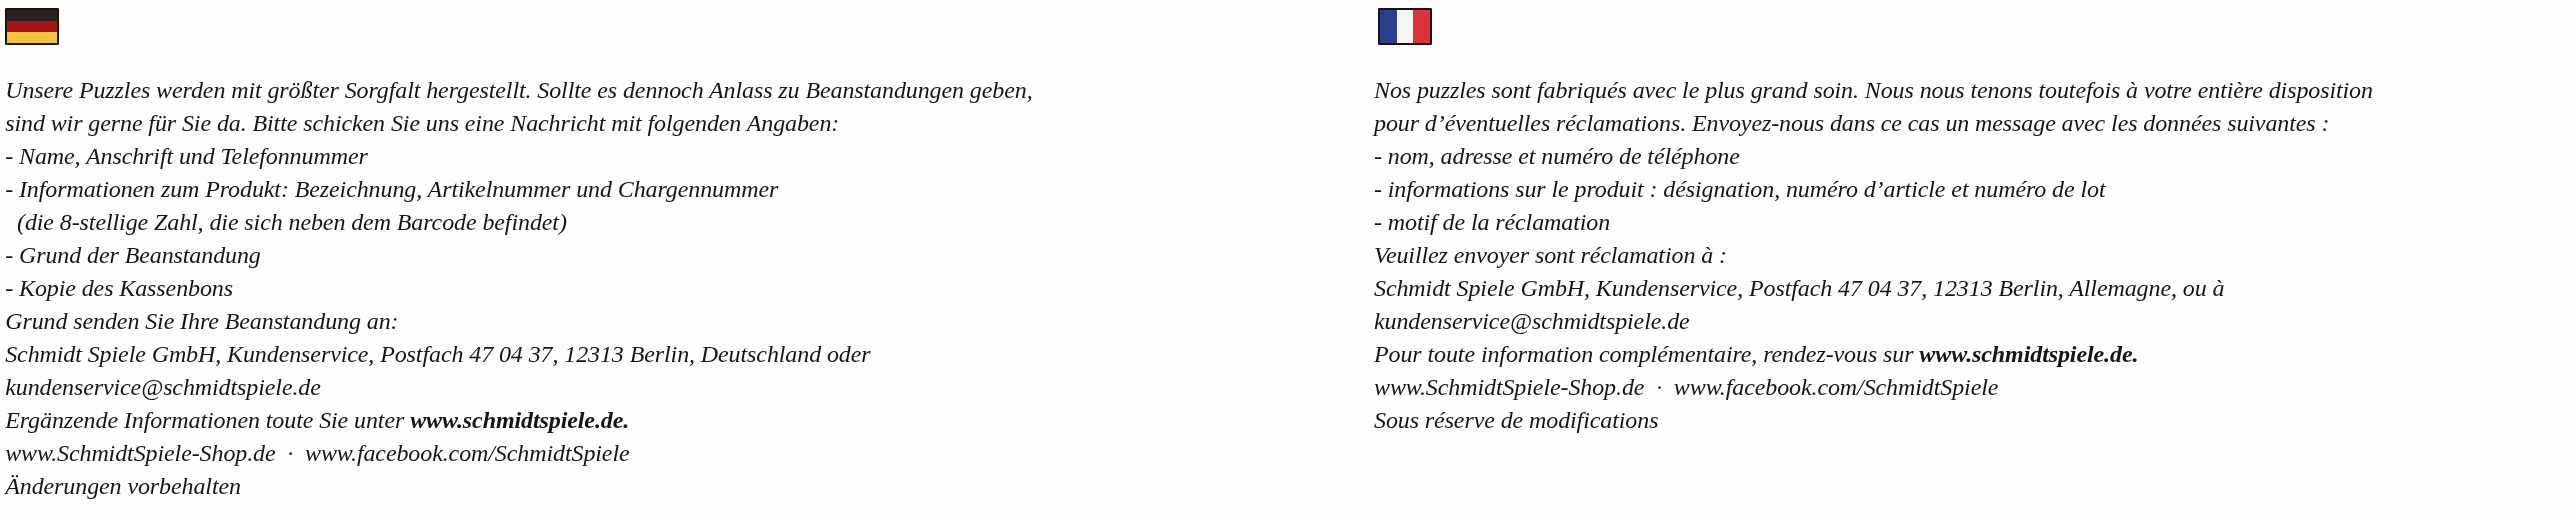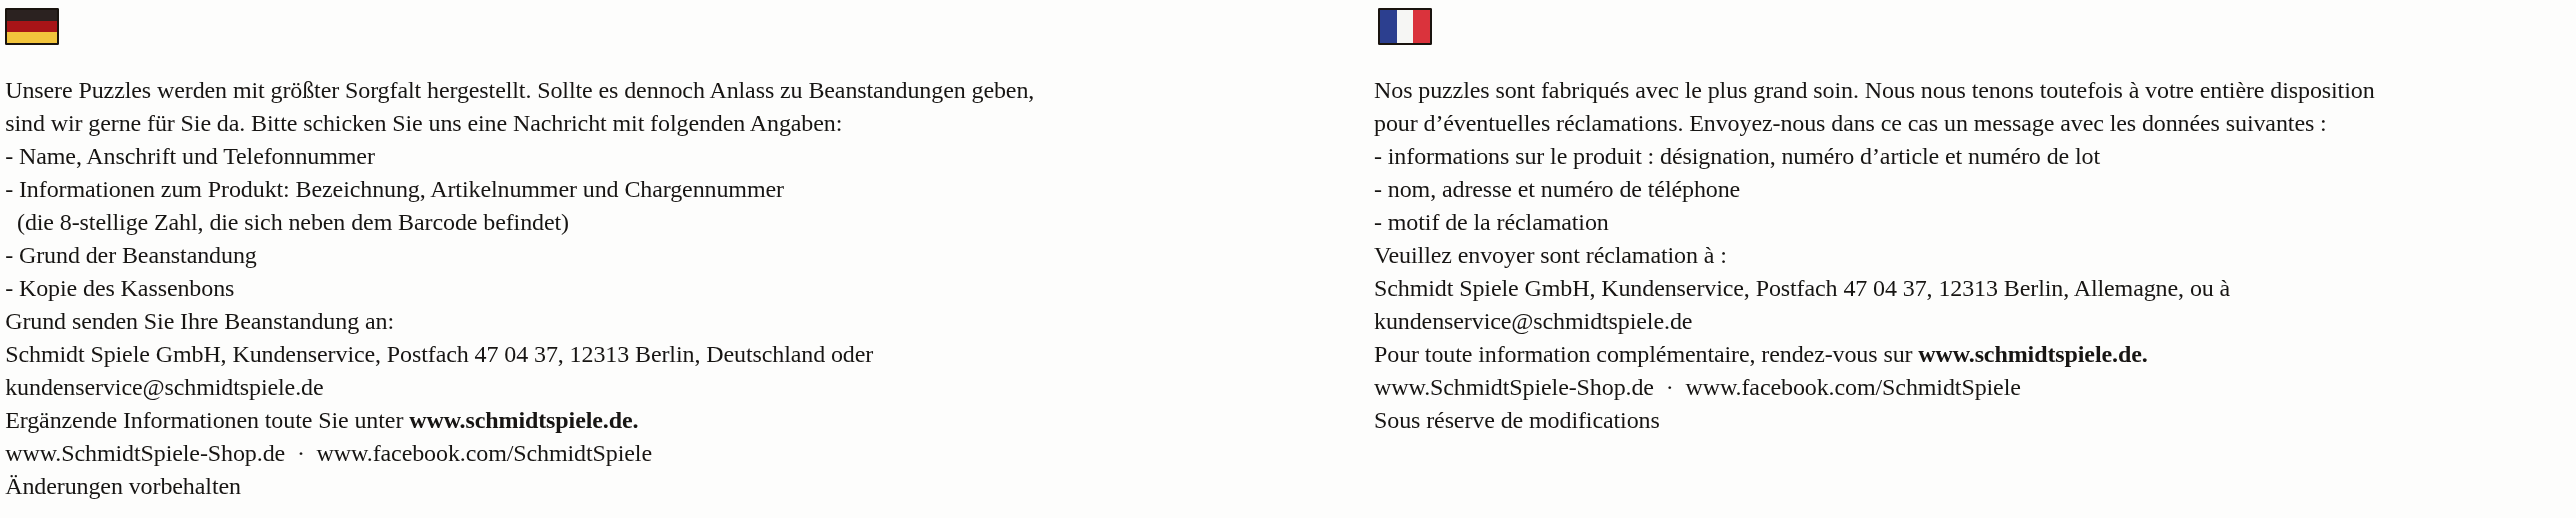--- a/index.html
+++ b/index.html
@@ -38,20 +38,21 @@
   .text-block {
     position: absolute;
     left: 0;
     top: 66px;
     font-size: 24px;
     line-height: 33px;
     letter-spacing: -0.1px;
   }
   .line {
     white-space: pre;
+    font-style: italic;
   }
   .bold { font-weight: 700; }
 </style>
 </head>
 <body>
 
 <div>
 
   <section class="col col-de">
     <div class="flag horizontal" style="border-color: rgb(26, 20, 15);">
@@ -78,22 +79,22 @@
 
   <section class="col col-fr">
     <div class="flag vertical" style="border-color: rgb(26, 20, 15);">
         <div class="stripe" style="background: rgb(44, 63, 143);"></div>
         <div class="stripe" style="background: rgb(246, 246, 244);"></div>
         <div class="stripe" style="background: rgb(218, 51, 60);"></div>
       </div>
     <div class="text-block">
         <div class="line"><span>Nos puzzles sont fabriqués avec le plus grand soin. Nous nous tenons toutefois à votre entière disposition</span></div>
         <div class="line"><span>pour d’éventuelles réclamations. Envoyez-nous dans ce cas un message avec les données suivantes :</span></div>
+        <div class="line"><span>- nom, adresse et numéro de téléphone</span></div>
         <div class="line"><span>- informations sur le produit : désignation, numéro d’article et numéro de lot</span></div>
-        <div class="line"><span>- nom, adresse et numéro de téléphone</span></div>
         <div class="line"><span>- motif de la réclamation</span></div>
         <div class="line"><span>Veuillez envoyer sont réclamation à :</span></div>
         <div class="line"><span>Schmidt Spiele GmbH, Kundenservice, Postfach 47 04 37, 12313 Berlin, Allemagne, ou à</span></div>
         <div class="line"><span>kundenservice@schmidtspiele.de</span></div>
         <div class="line"><span>Pour toute information complémentaire, rendez-vous sur </span><span class="bold">www.schmidtspiele.de.</span></div>
         <div class="line"><span>www.SchmidtSpiele-Shop.de  ·  www.facebook.com/SchmidtSpiele</span></div>
         <div class="line"><span>Sous réserve de modifications</span></div>
       </div>
   </section>
 

